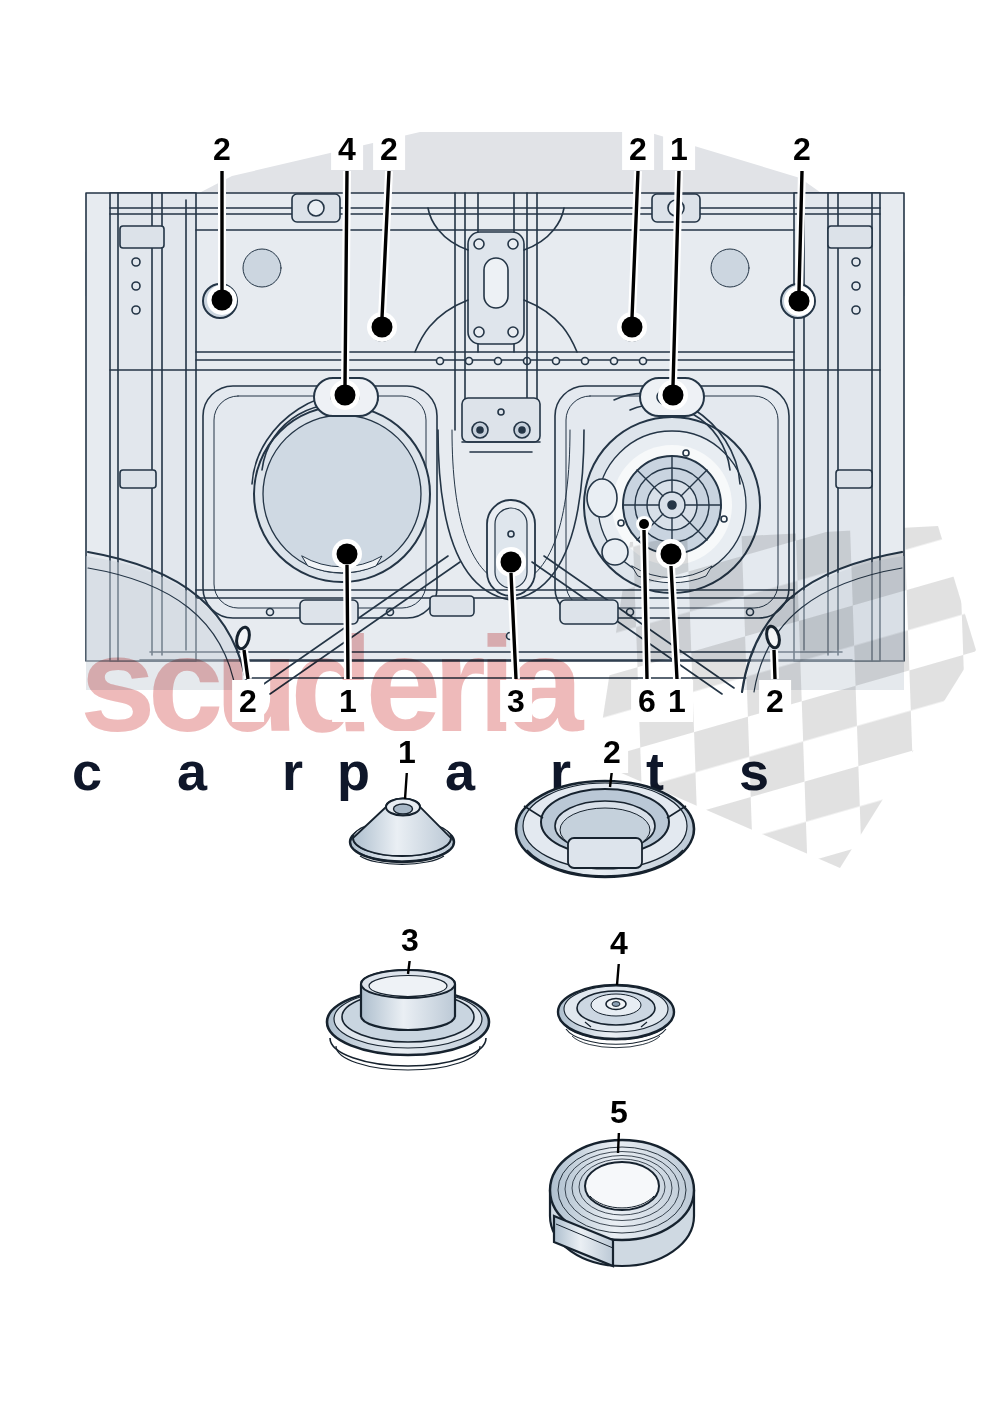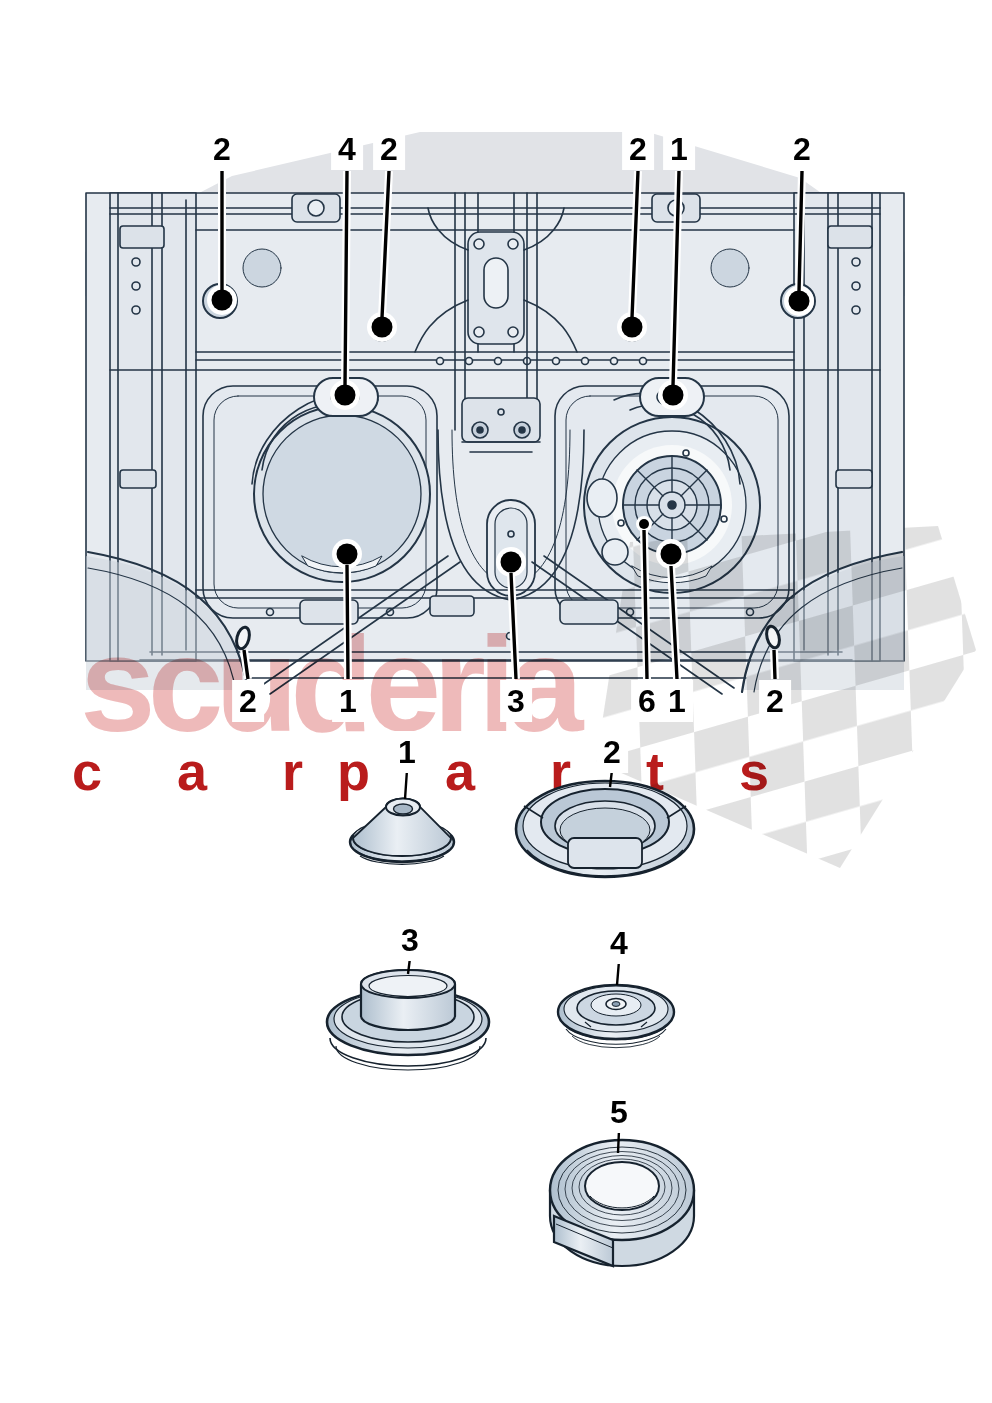--- a/index.html
+++ b/index.html
@@ -1,21 +1,21 @@
 <!DOCTYPE html>
 <html><head>
 <meta charset="utf-8">
 <style>
   html,body{margin:0;padding:0;background:#fff;}
   .page{position:relative;width:992px;height:1403px;background:#ffffff;overflow:hidden;
         font-family:"Liberation Sans",sans-serif;}
   svg{position:absolute;left:0;top:0;}
   .diagram{z-index:1;}
   .wm-letters{position:absolute;z-index:1;top:744px;font-size:54px;font-weight:700;
-              color:#b91c1c;letter-spacing:30px;line-height:1;z-index:1;}
+              color:#0f172a;letter-spacing:30px;line-height:1;z-index:1;}
   .wm-letters.left{left:72px;}
   .wm-letters.right{left:337px;}
   .parts-layer{z-index:2;}
   .wm-brand{position:absolute;left:80px;top:616px;z-index:3;font-size:136px;font-weight:700;
             letter-spacing:-8px;color:#edb3b3;line-height:1;mix-blend-mode:multiply;opacity:.9;}
   .checker{left:578px;top:522px;z-index:3;mix-blend-mode:multiply;opacity:.62;}
   .callouts{z-index:4;}
   .co-label{position:absolute;z-index:5;transform:translate(-50%,-50%);background:#ffffff;
             padding:1px 7px;font-size:32px;font-weight:700;color:#000;line-height:40px;}
 </style>

